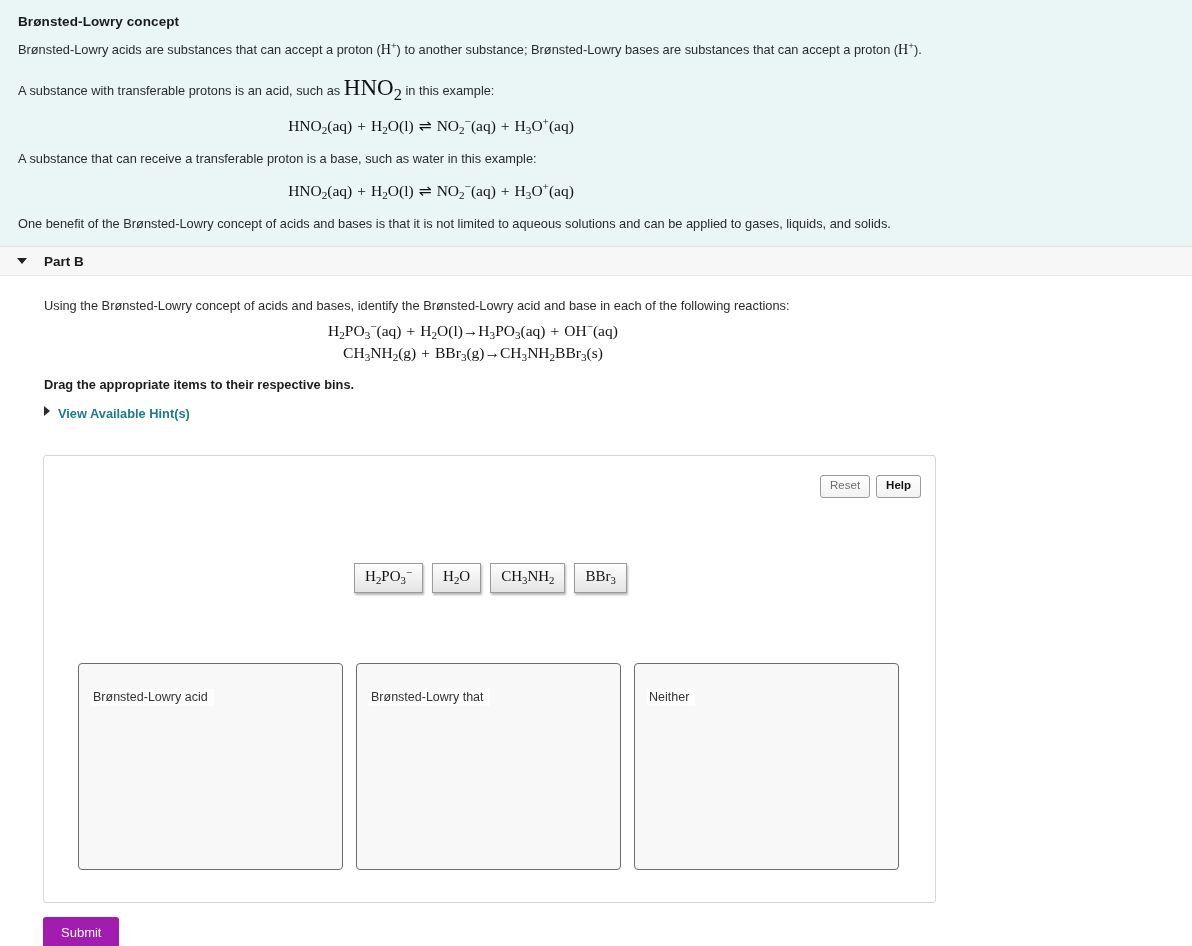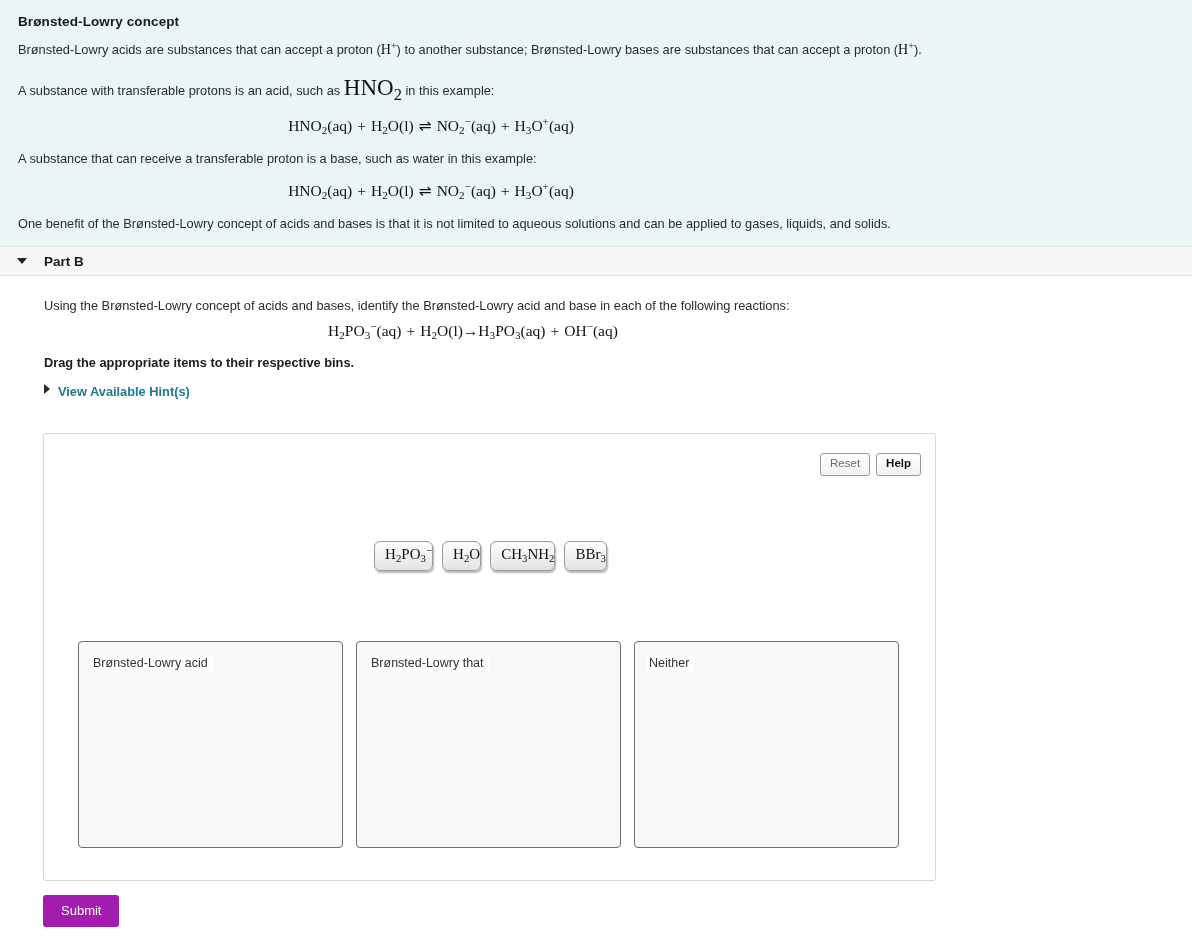--- a/index.html
+++ b/index.html
@@ -174,24 +174,24 @@
     top: 107px;
     left: 0;
     width: 893px;
     display: flex;
     justify-content: center;
     align-items: center;
     gap: 9px;
   }
   .tile {
     border: 1px solid #9b9b9b;
-    border-radius: 6px;
+    border-radius: 0;
     background: linear-gradient(#fdfdfd 0%, #f0f0f0 55%, #e3e3e3 100%);
     box-shadow: 1px 2px 2px rgba(0,0,0,0.28);
-    padding: 5px 0 6px 10px;
+    padding: 5px 10px 6px 10px;
     cursor: move;
     display: inline-block;
     box-sizing: border-box;
     min-height: 30px;
     line-height: 1;
   }
   .tile .math {
     font-size: 15px;
   }
 
@@ -207,21 +207,21 @@
     width: 265px;
     height: 207px;
     border: 1px solid #6c6c6c;
     border-radius: 4px;
     background: #f8f8f8;
     box-sizing: border-box;
     position: relative;
   }
   .bin-label {
     position: absolute;
-    top: 13px;
+    top: 25px;
     left: 12px;
     font-size: 12.5px;
     color: #333333;
     background: #fdfdfd;
     padding: 1px 6px 2px 2px;
   }
 
   
   .submit-btn {
     margin: 14px 0 0 43px;
@@ -275,20 +275,23 @@
 </div>
 
 
 <div class="qbody">
 
   <p class="q-prompt">Using the Brønsted-Lowry concept of acids and bases, identify the Brønsted-Lowry acid and base in each of the following reactions:</p>
 
   <div class="q-eq">
     <span class="math">H<sub>2</sub>PO<sub>3</sub><sup>−</sup>(aq)<span class="op">+</span>H<sub>2</sub>O(l)→H<sub>3</sub>PO<sub>3</sub>(aq)<span class="op">+</span>OH<sup>−</sup>(aq)</span>
   </div>
+  <div class="q-eq">
+    <span class="math">CH<sub>3</sub>NH<sub>2</sub>(g)<span class="op">+</span>BBr<sub>3</sub>(g)→CH<sub>3</sub>NH<sub>2</sub>BBr<sub>3</sub>(s)</span>
+  </div>
 
   <p class="drag-instr">Drag the appropriate items to their respective bins.</p>
 
   <div class="hint-row">
     <div class="hint-caret"></div>
     <span class="hint-link">View Available Hint(s)</span>
   </div>
 </div>
 
 

